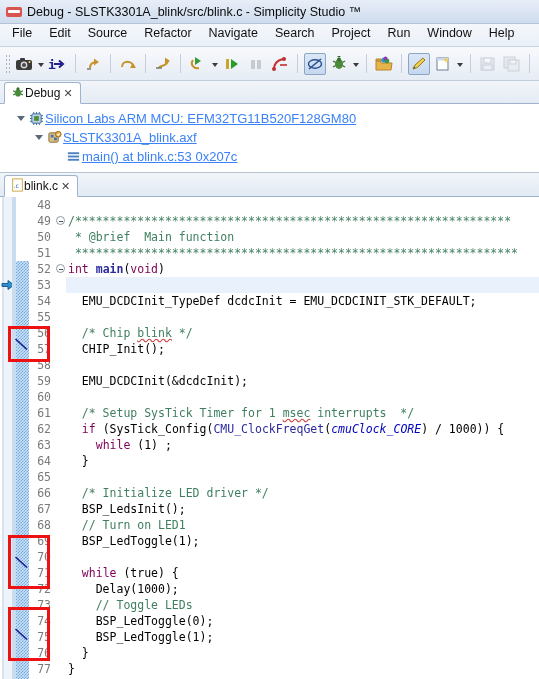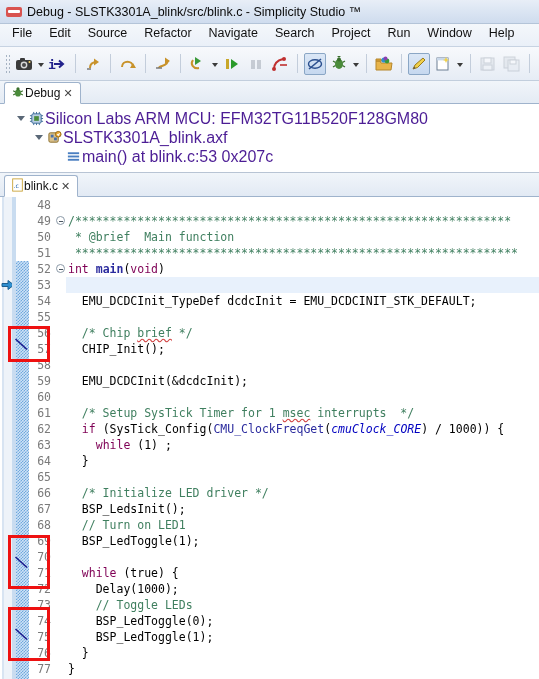--- a/index.html
+++ b/index.html
@@ -111,22 +111,23 @@
     font-size: 12px; color:#111;
     position: relative; top: 1px;
   }
   .tab .tab-close { font-size: 11px; color:#444; margin-left:3px; }
   .tree {
     padding: 5px 0 6px 0;
     background: #ffffff;
   }
   .tree-row {
     display: flex; align-items: center;
-    height: 19px; font-size: 16px; color:#4c1d95;
+    height: 19px; font-size: 13px; color:#3b82f6;
     white-space: nowrap;
+    text-decoration: underline;
   }
   .tw {
     width: 13px; height: 13px; flex:0 0 auto;
     display:flex; align-items:center; justify-content:center;
   }
   .tw i {
     width:0;height:0;border-left:4px solid transparent;border-right:4px solid transparent;
     border-top:5px solid #5a6877;
   }
   .tree-ico { width:18px; flex:0 0 auto; display:flex; align-items:center; justify-content:center; }
@@ -531,21 +532,21 @@
     <div class="lines" id="lines">
         <div class="cur-line-bg" style="top: 80px;"></div>
         <div class="ln-row">&nbsp;</div>
         <div class="ln-row"><span class="c-cmt">/***************************************************************</span></div>
         <div class="ln-row"><span class="c-cmt"> * @brief  Main function</span></div>
         <div class="ln-row"><span class="c-cmt"> ****************************************************************</span></div>
         <div class="ln-row"><span class="c-kw">int </span><span class="c-fn">main</span><span class="c-txt">(</span><span class="c-kw">void</span><span class="c-txt">)</span></div>
         <div class="ln-row"><span class="c-txt">{</span></div>
         <div class="ln-row"><span class="c-txt">  EMU_DCDCInit_TypeDef dcdcInit = EMU_DCDCINIT_STK_DEFAULT;</span></div>
         <div class="ln-row">&nbsp;</div>
-        <div class="ln-row"><span class="c-cmt">  /* Chip </span><span class="c-cmt squiggle">brief</span><span class="c-cmt"> */</span></div>
+        <div class="ln-row"><span class="c-cmt">  /* Chip </span><span class="c-cmt squiggle">blink</span><span class="c-cmt"> */</span></div>
         <div class="ln-row"><span class="c-txt">  CHIP_Init();</span></div>
         <div class="ln-row">&nbsp;</div>
         <div class="ln-row"><span class="c-txt">  EMU_DCDCInit(&amp;dcdcInit);</span></div>
         <div class="ln-row">&nbsp;</div>
         <div class="ln-row"><span class="c-cmt">  /* Setup SysTick Timer for 1 </span><span class="c-cmt squiggle">msec</span><span class="c-cmt"> interrupts  */</span></div>
         <div class="ln-row"><span class="c-txt">  </span><span class="c-kw">if</span><span class="c-txt"> (SysTick_Config(</span><span class="c-mac">CMU_ClockFreqGet</span><span class="c-txt">(</span><span class="c-field">cmuClock_CORE</span><span class="c-txt">) / </span><span class="c-txt">1000</span><span class="c-txt">)) {</span></div>
         <div class="ln-row"><span class="c-txt">    </span><span class="c-kw">while</span><span class="c-txt"> (1) ;</span></div>
         <div class="ln-row"><span class="c-txt">  }</span></div>
         <div class="ln-row">&nbsp;</div>
         <div class="ln-row"><span class="c-cmt">  /* Initialize LED driver */</span></div>

